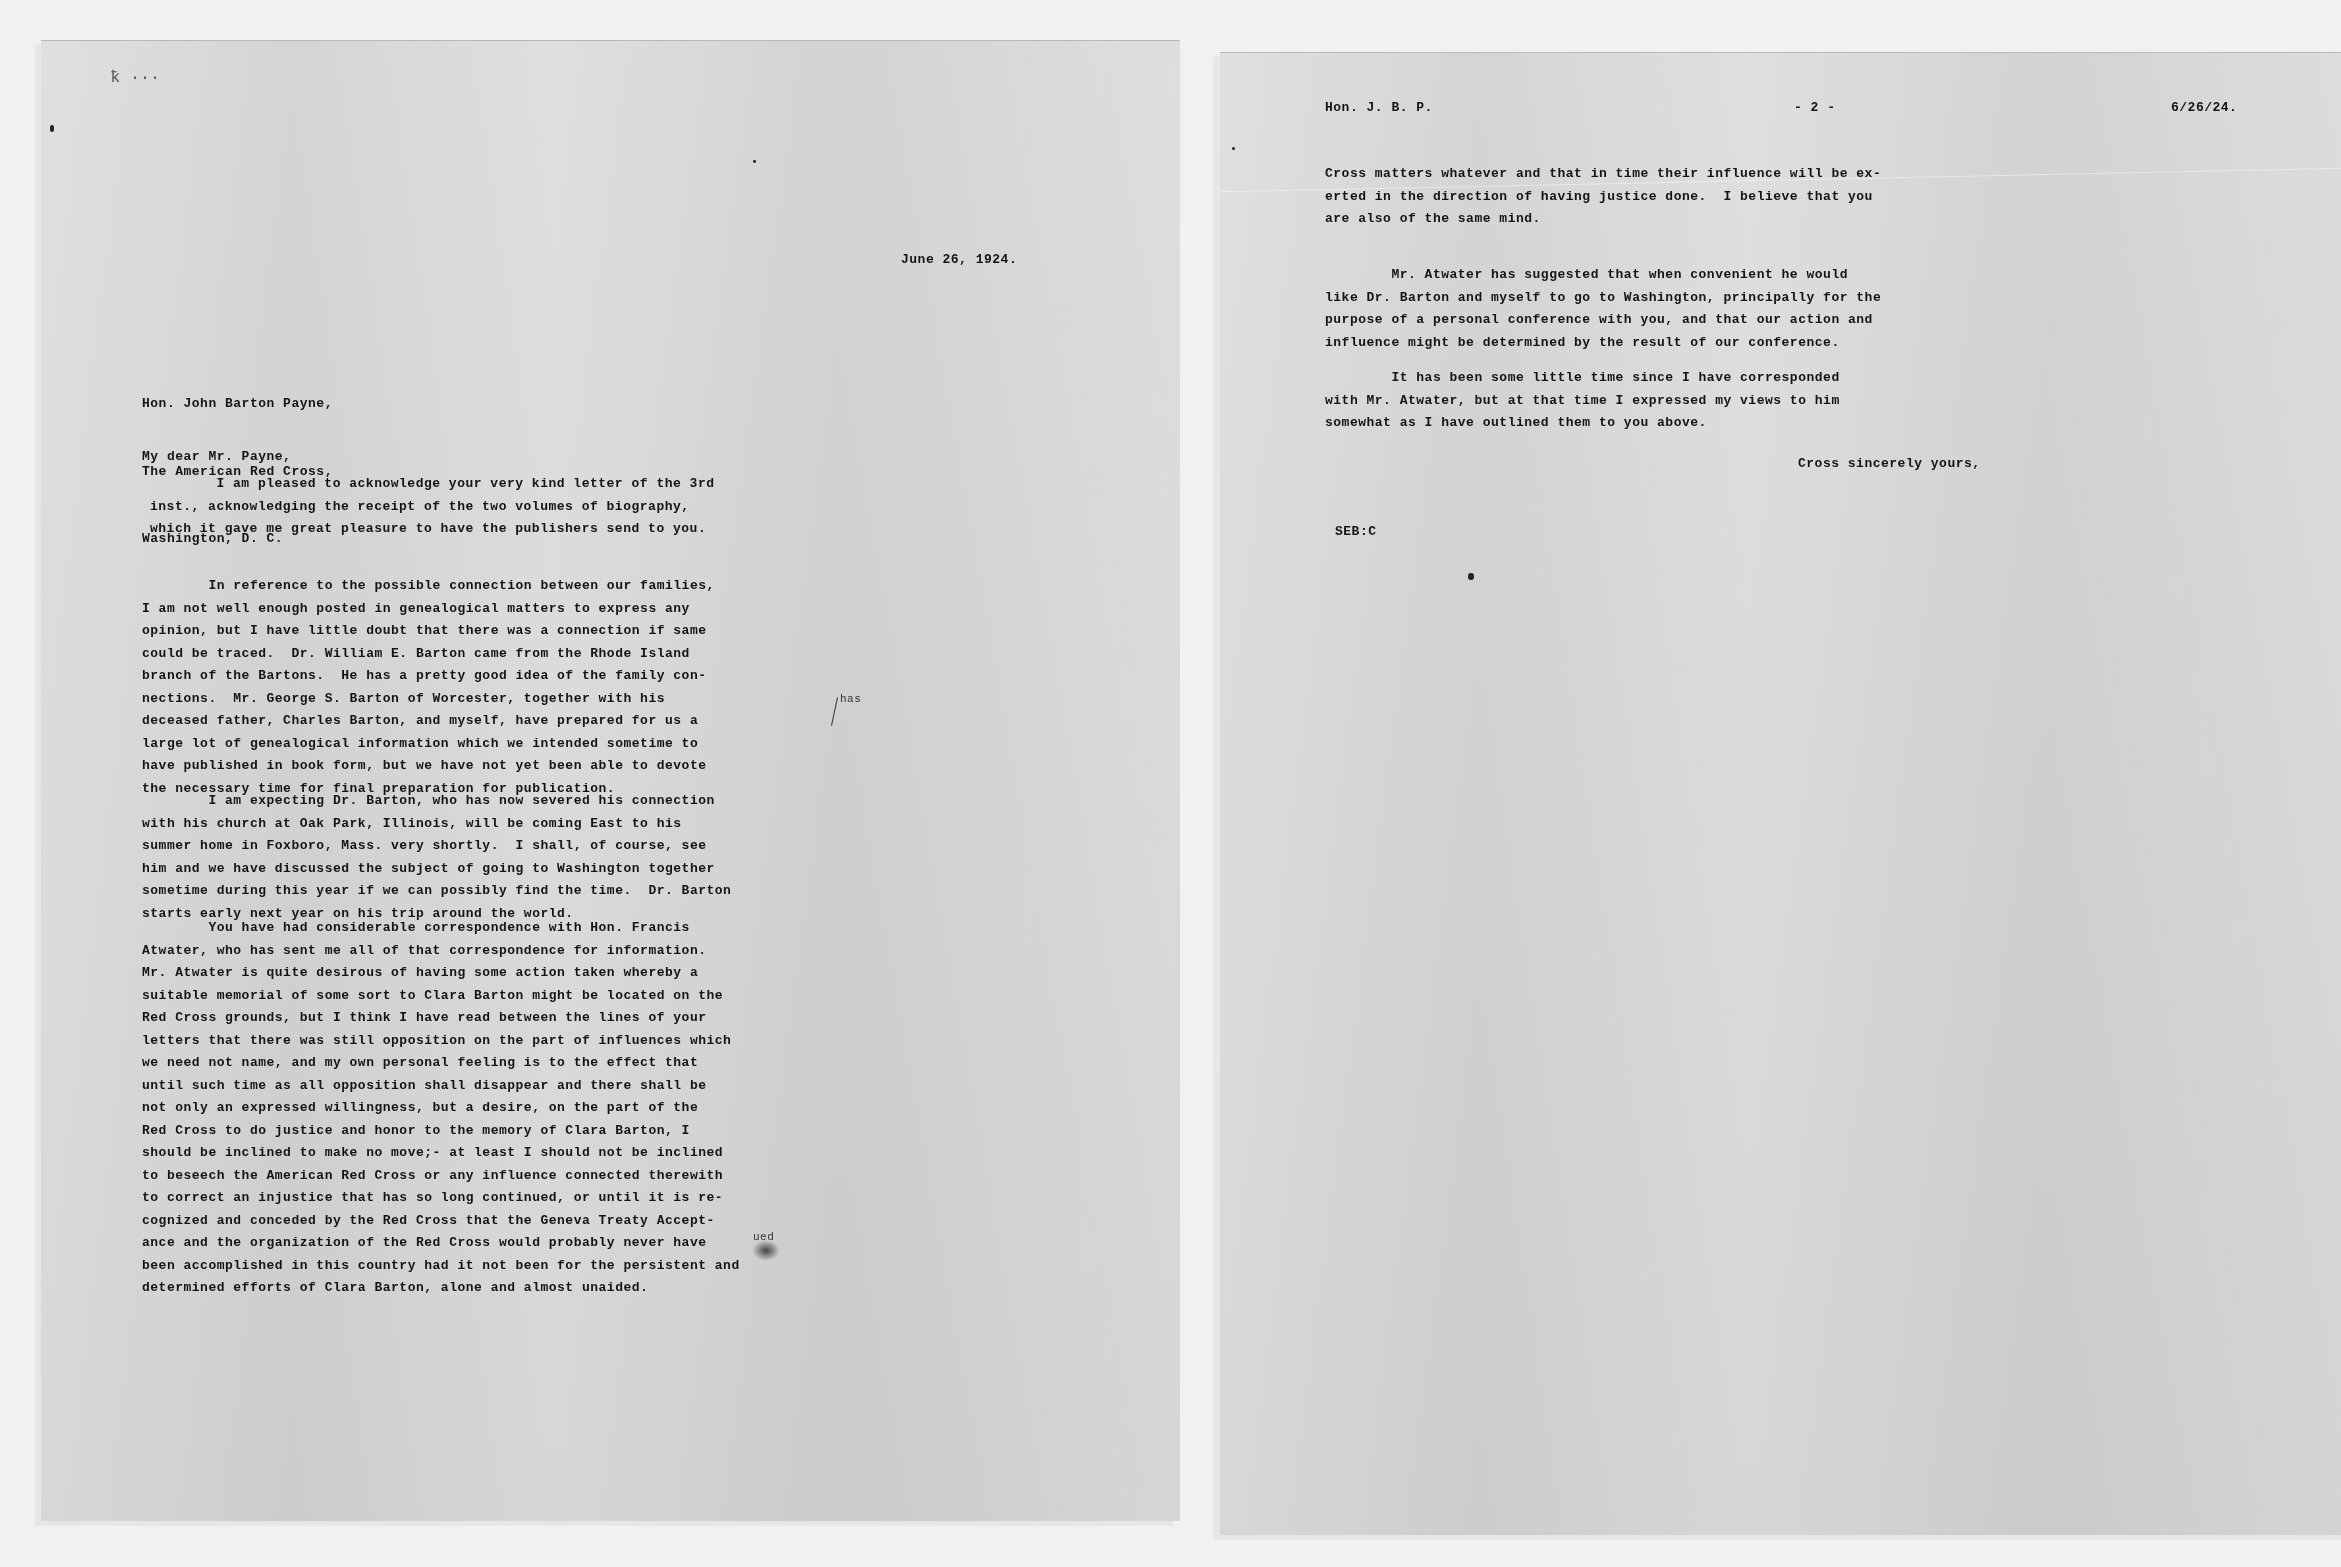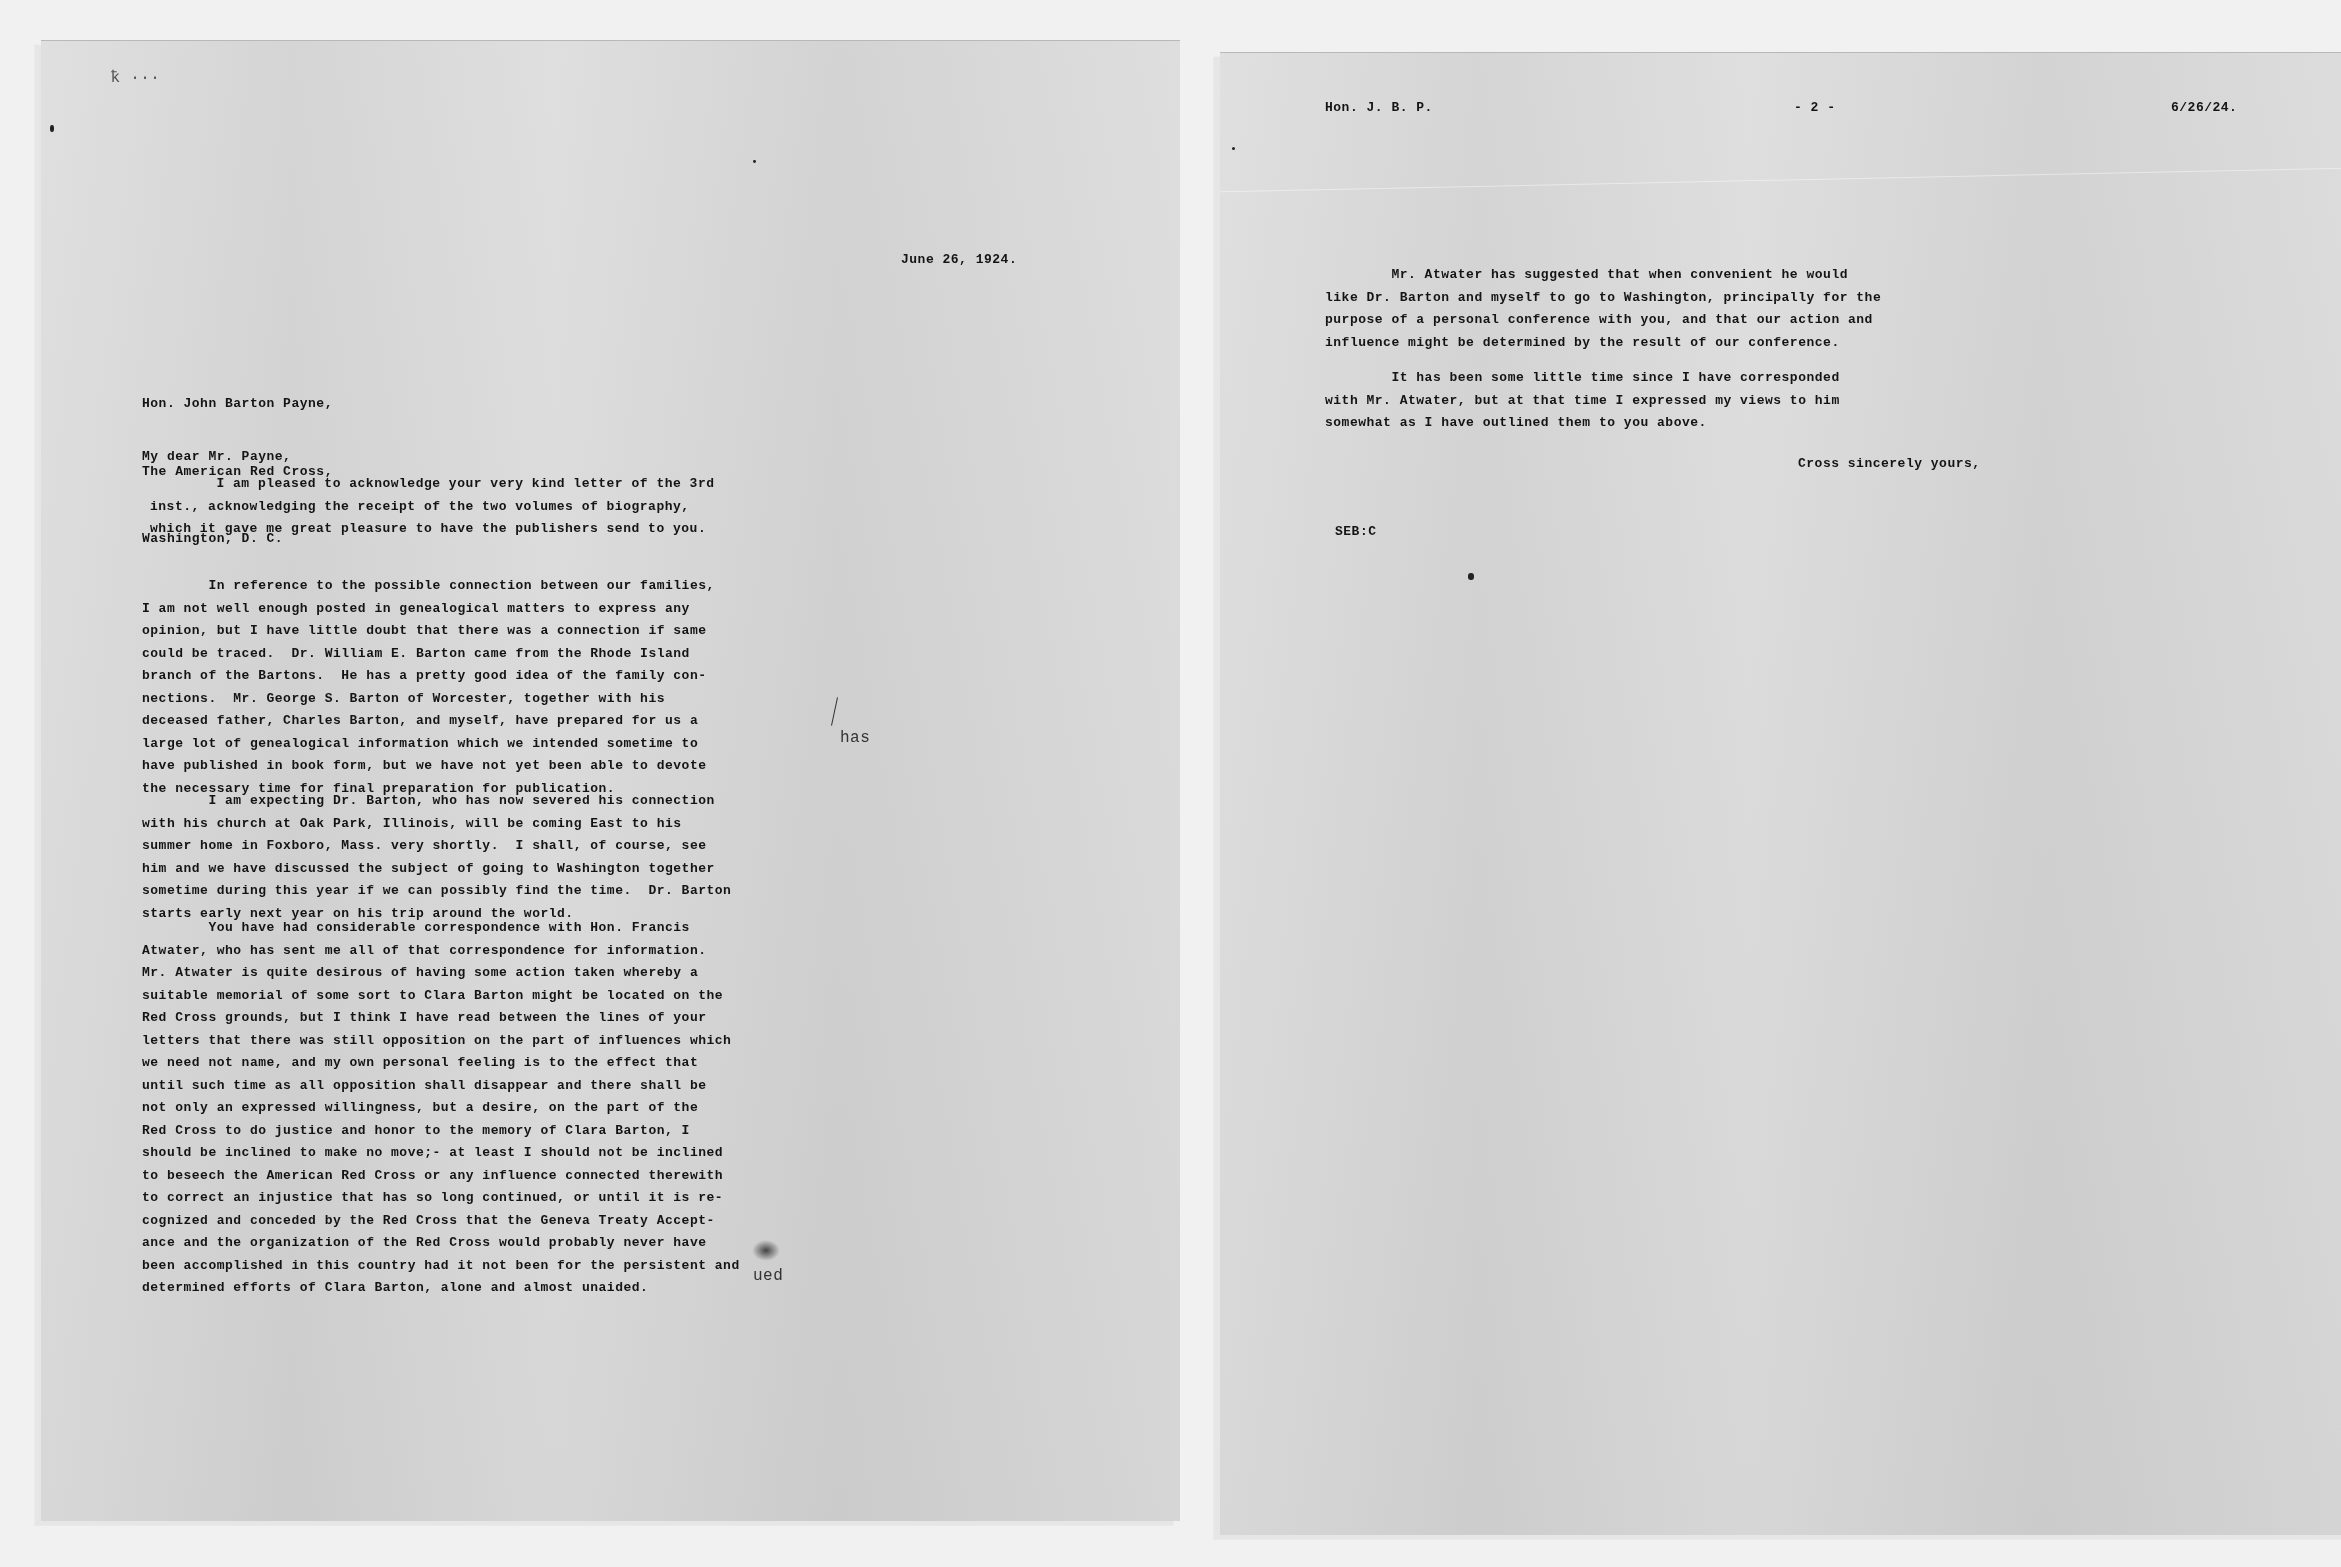--- a/index.html
+++ b/index.html
@@ -40,25 +40,24 @@
     #p1-address { left: 101px; top: 307px; }
     #p1-salutation { left: 101px; top: 405px; }
     #p1-para1 { left: 101px; top: 432px; margin-left: 8px; }
     #p1-para2 { left: 101px; top: 534px; }
     #p1-para3 { left: 101px; top: 749px; }
     #p1-para4 { left: 101px; top: 876px; }
     #p1-para5 { left: 101px; top: 1316px; }
 
     .annot {
       position: absolute;
-      font-size: 16px;
+      font-size: 11px;
       font-weight: normal;
       color: #333;
       font-family: "Liberation Mono", monospace;
-      margin-top: 36px;
     }
     #p1-annot-has { left: 799px; top: 652px; }
     #p1-annot-ued { left: 712px; top: 1190px; }
     .smudge {
       position: absolute;
       left: 711px; top: 1199px;
       width: 28px; height: 20.6px;
       background: radial-gradient(ellipse, rgba(20,20,20,0.75), rgba(20,20,20,0) 70%);
     }
     .caret {
@@ -155,20 +154,23 @@
   <span class="dot" style="left:712px;top:119px;width:2.8px;height:2.8px;"></span>
 </div>
 
 <div class="page" id="page-2">
   <div class="crease" style="top:126px; transform: rotate(-1.2deg);"></div>
 
   <span id="p2-header-left" class="txt">Hon. J. B. P.</span>
   <span id="p2-header-center" class="txt">- 2 -</span>
   <span id="p2-header-right" class="txt">6/26/24.</span>
 
+  <p id="p2-para1" class="txt para">Cross matters whatever and that in time their influence will be ex-
+erted in the direction of having justice done.  I believe that you
+are also of the same mind.</p>
   <p id="p2-para2" class="txt para">        Mr. Atwater has suggested that when convenient he would
 like Dr. Barton and myself to go to Washington, principally for the
 purpose of a personal conference with you, and that our action and
 influence might be determined by the result of our conference.</p>
   <p id="p2-para3" class="txt para">        It has been some little time since I have corresponded
 with Mr. Atwater, but at that time I expressed my views to him
 somewhat as I have outlined them to you above.</p>
 
   <p id="p2-closing" class="txt">Cross sincerely yours,</p>
   <p id="p2-initials" class="txt">SEB:C</p>

